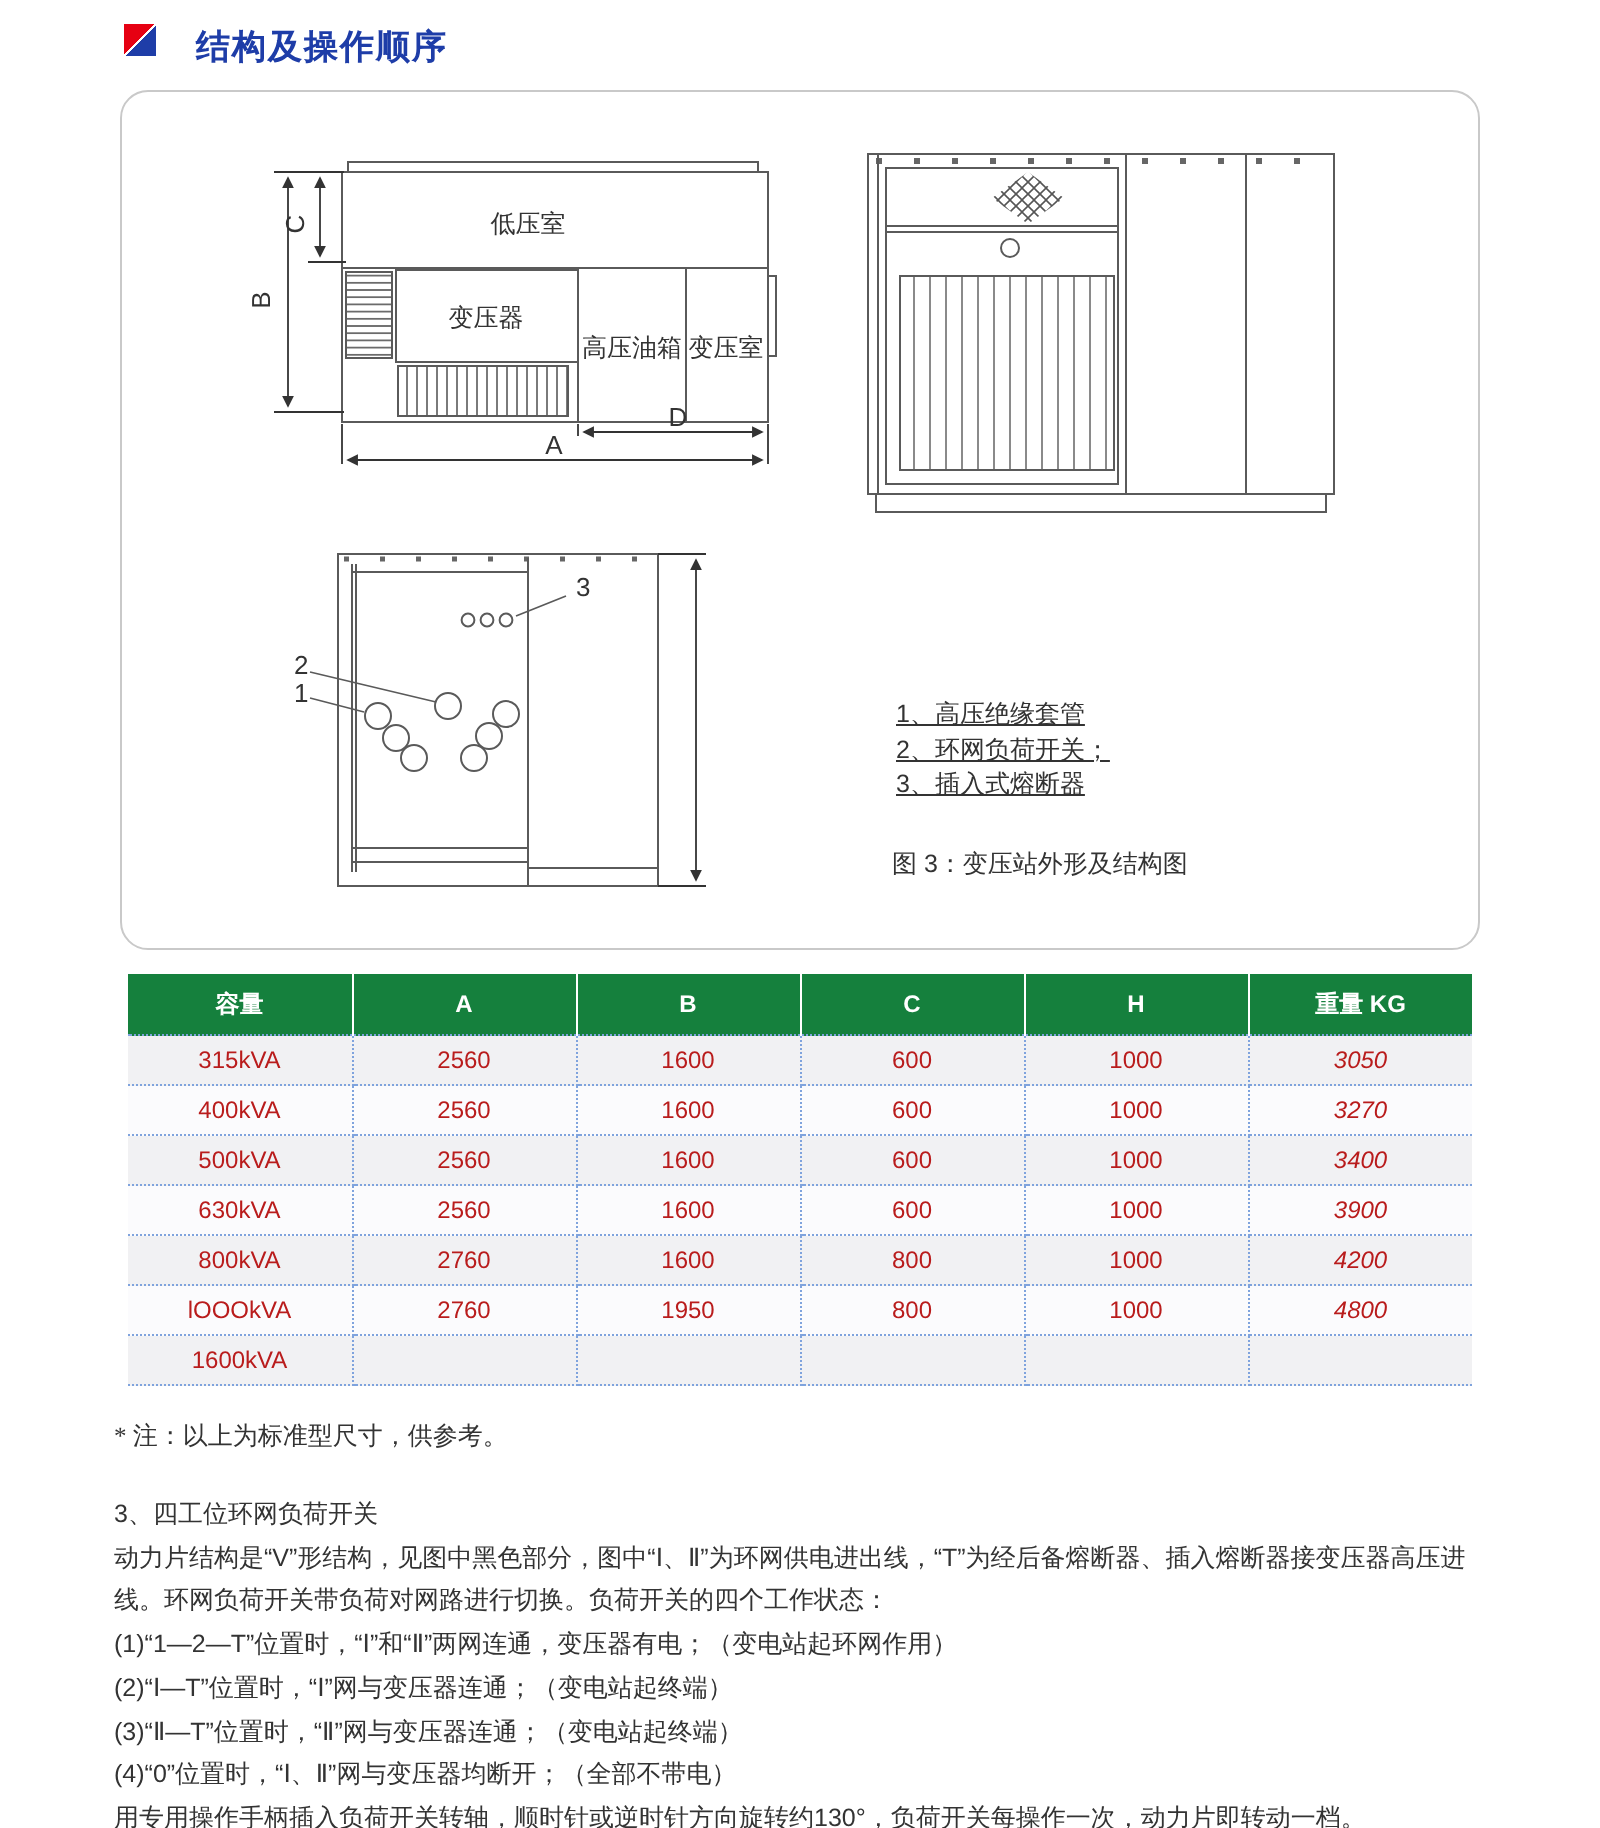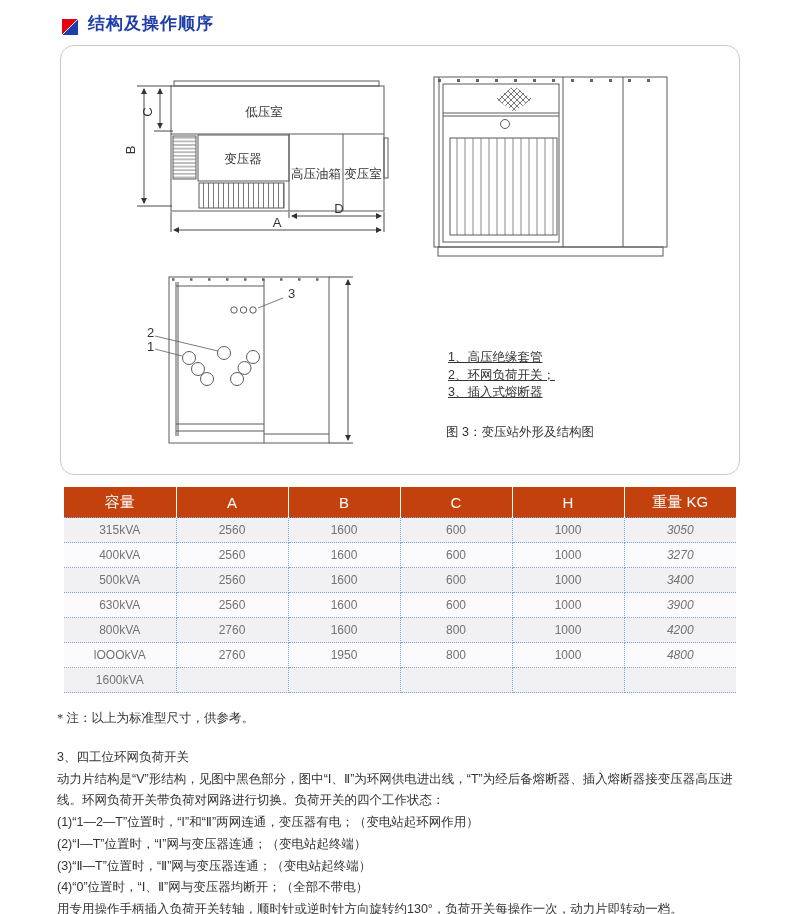--- a/index.html
+++ b/index.html
@@ -1,44 +1,44 @@
 <!DOCTYPE html>
 <html><head>
 <meta charset="utf-8">
 <style>
   html,body{margin:0;padding:0;background:#ffffff;}
   body{width:800px;height:914px;position:relative;overflow:hidden;
        font-family:"Liberation Sans","DejaVu Sans",sans-serif;color:#3a3a3a;}
   .page{position:absolute;inset:0;}
 
   
-  .hdr{position:absolute;left:62px;top:12px;display:flex;align-items:flex-end;gap:10px;}
+  .hdr{position:absolute;left:62px;top:12px;display:flex;align-items:flex-start;gap:20px;}
   .hdr .mark{width:16px;height:16px;
     background:linear-gradient(135deg,#e60012 47%,#ffffff 47%,#ffffff 53%,#1e3da8 53%);}
   .hdr h1{margin:0;font-size:17px;font-weight:bold;color:#1e3da8;letter-spacing:1px;}
 
   
   .panel{position:absolute;left:60px;top:45px;width:678px;height:428px;
          border:1px solid #c9c9c9;border-radius:14px;background:#fff;}
   .panel svg{position:absolute;left:0;top:0;}
   .legend{position:absolute;left:387px;top:303px;font-size:12.5px;color:#333;line-height:17.5px;text-decoration:underline;}
   .legend p{margin:0;}
   .figcap{position:absolute;left:385px;top:378px;font-size:12.5px;color:#333;text-align:center;}
 
   svg text{font-family:"Liberation Sans","DejaVu Sans",sans-serif;fill:#333;}
   .lbl{font-size:12.5px;}
   .dim{font-size:13px;}
   .callout{font-size:13px;}
 
   
   table.spec{position:absolute;left:64px;top:487px;width:672px;border-collapse:collapse;table-layout:fixed;}
-  table.spec th{background:#c2410c;color:#fff;font-weight:normal;font-size:15px;
+  table.spec th{background:#15803d;color:#fff;font-weight:bold;font-size:12px;
                 height:28px;border-left:1px solid #ffffff;}
   table.spec th:first-child{border-left:none;}
-  table.spec td{height:22px;text-align:center;font-size:12px;color:#737373;
+  table.spec td{height:22px;text-align:center;font-size:12px;color:#b91c1c;
                 border:1px dotted #7fa3dd;}
   table.spec td:first-child{border-left:none;}
   table.spec td:last-child{border-right:none;font-style:italic;}
   table.spec tbody tr:nth-child(odd) td{background:#f1f1f3;}
   table.spec tbody tr:nth-child(even) td{background:#fbfbfd;}
 
   .note{position:absolute;left:57px;top:710px;font-size:12.5px;color:#333;font-family:Liberation Serif, serif;}
 
   .bodytext{position:absolute;left:57px;top:747px;width:692px;font-size:12.5px;
             color:#333;line-height:21.7px;}

